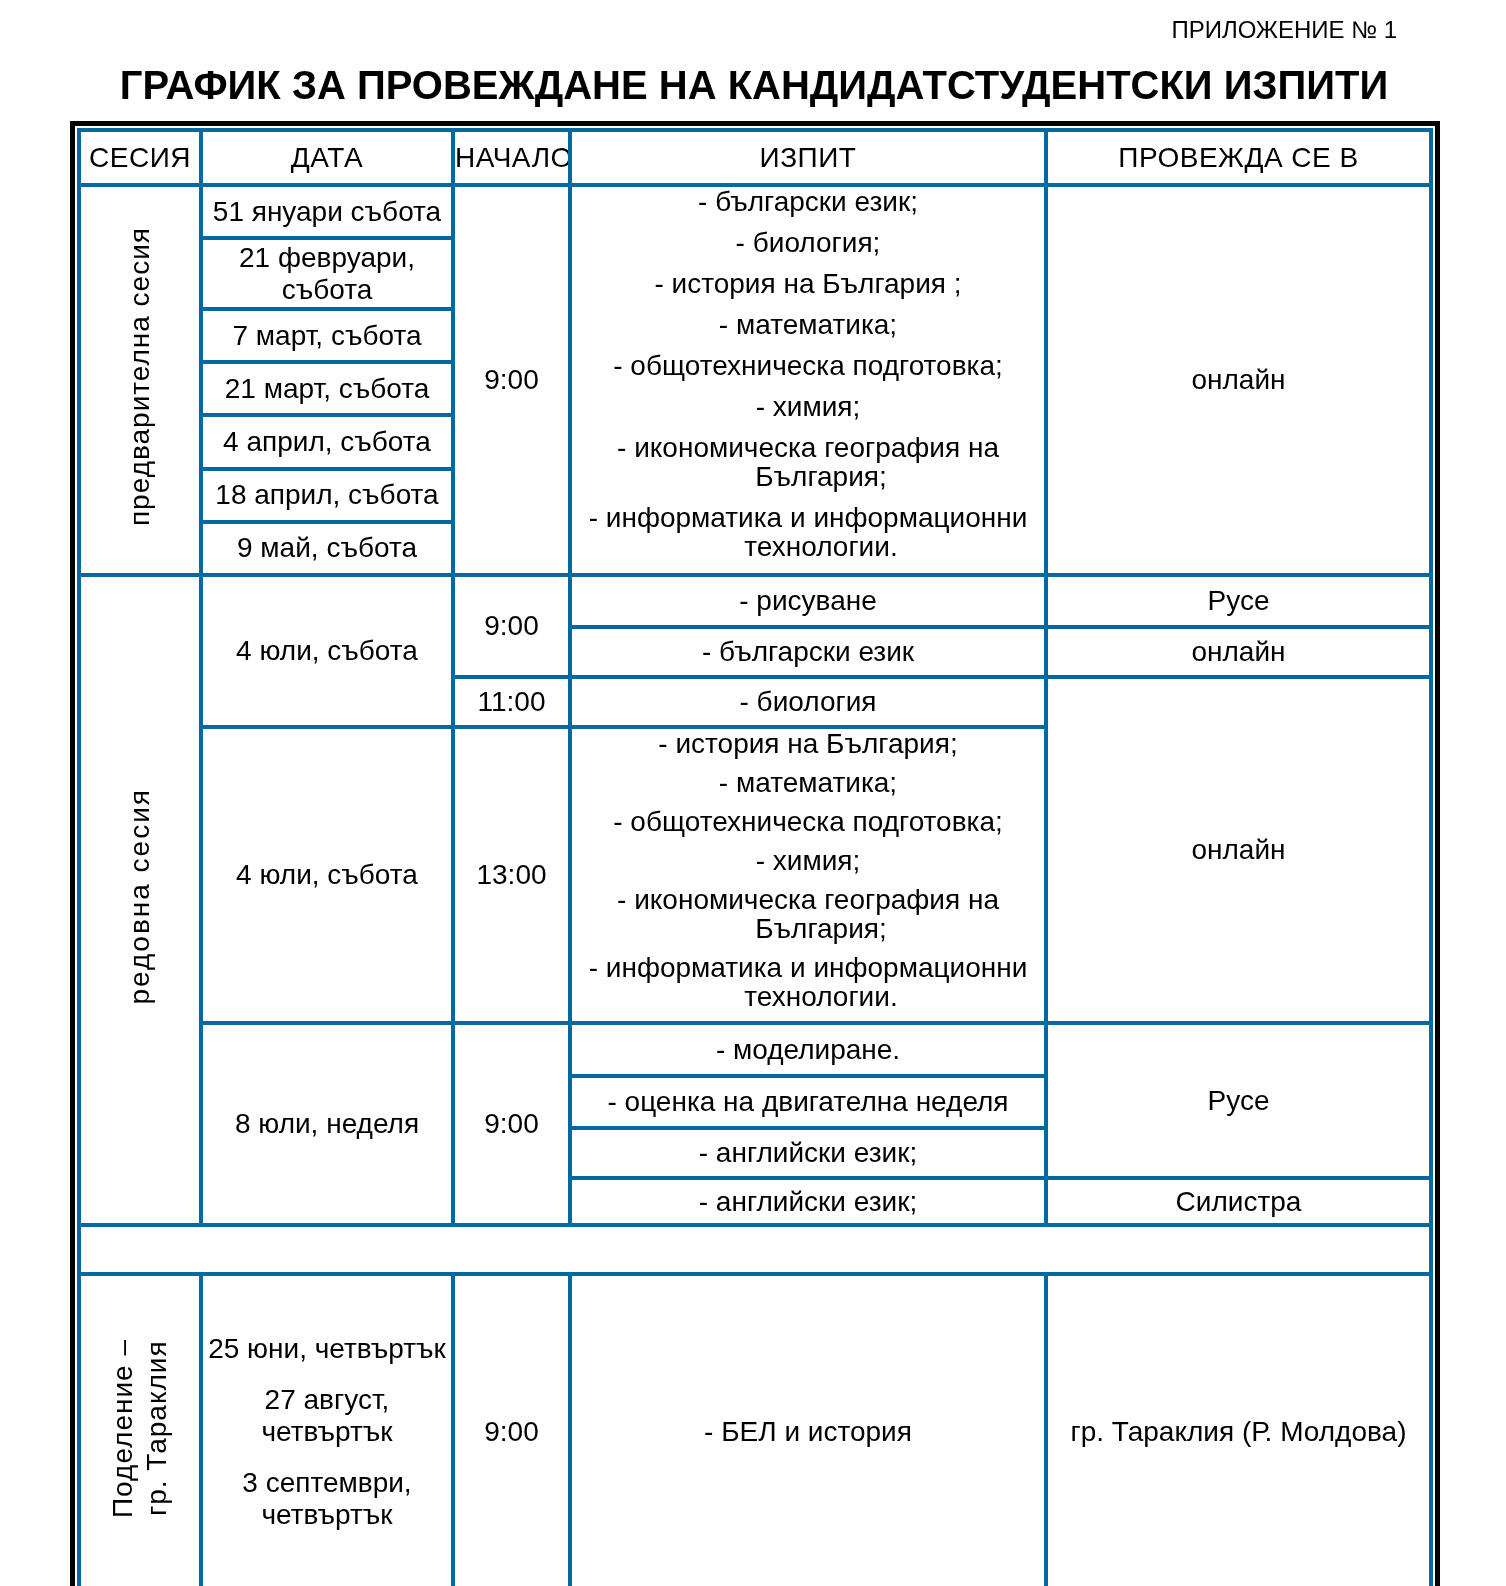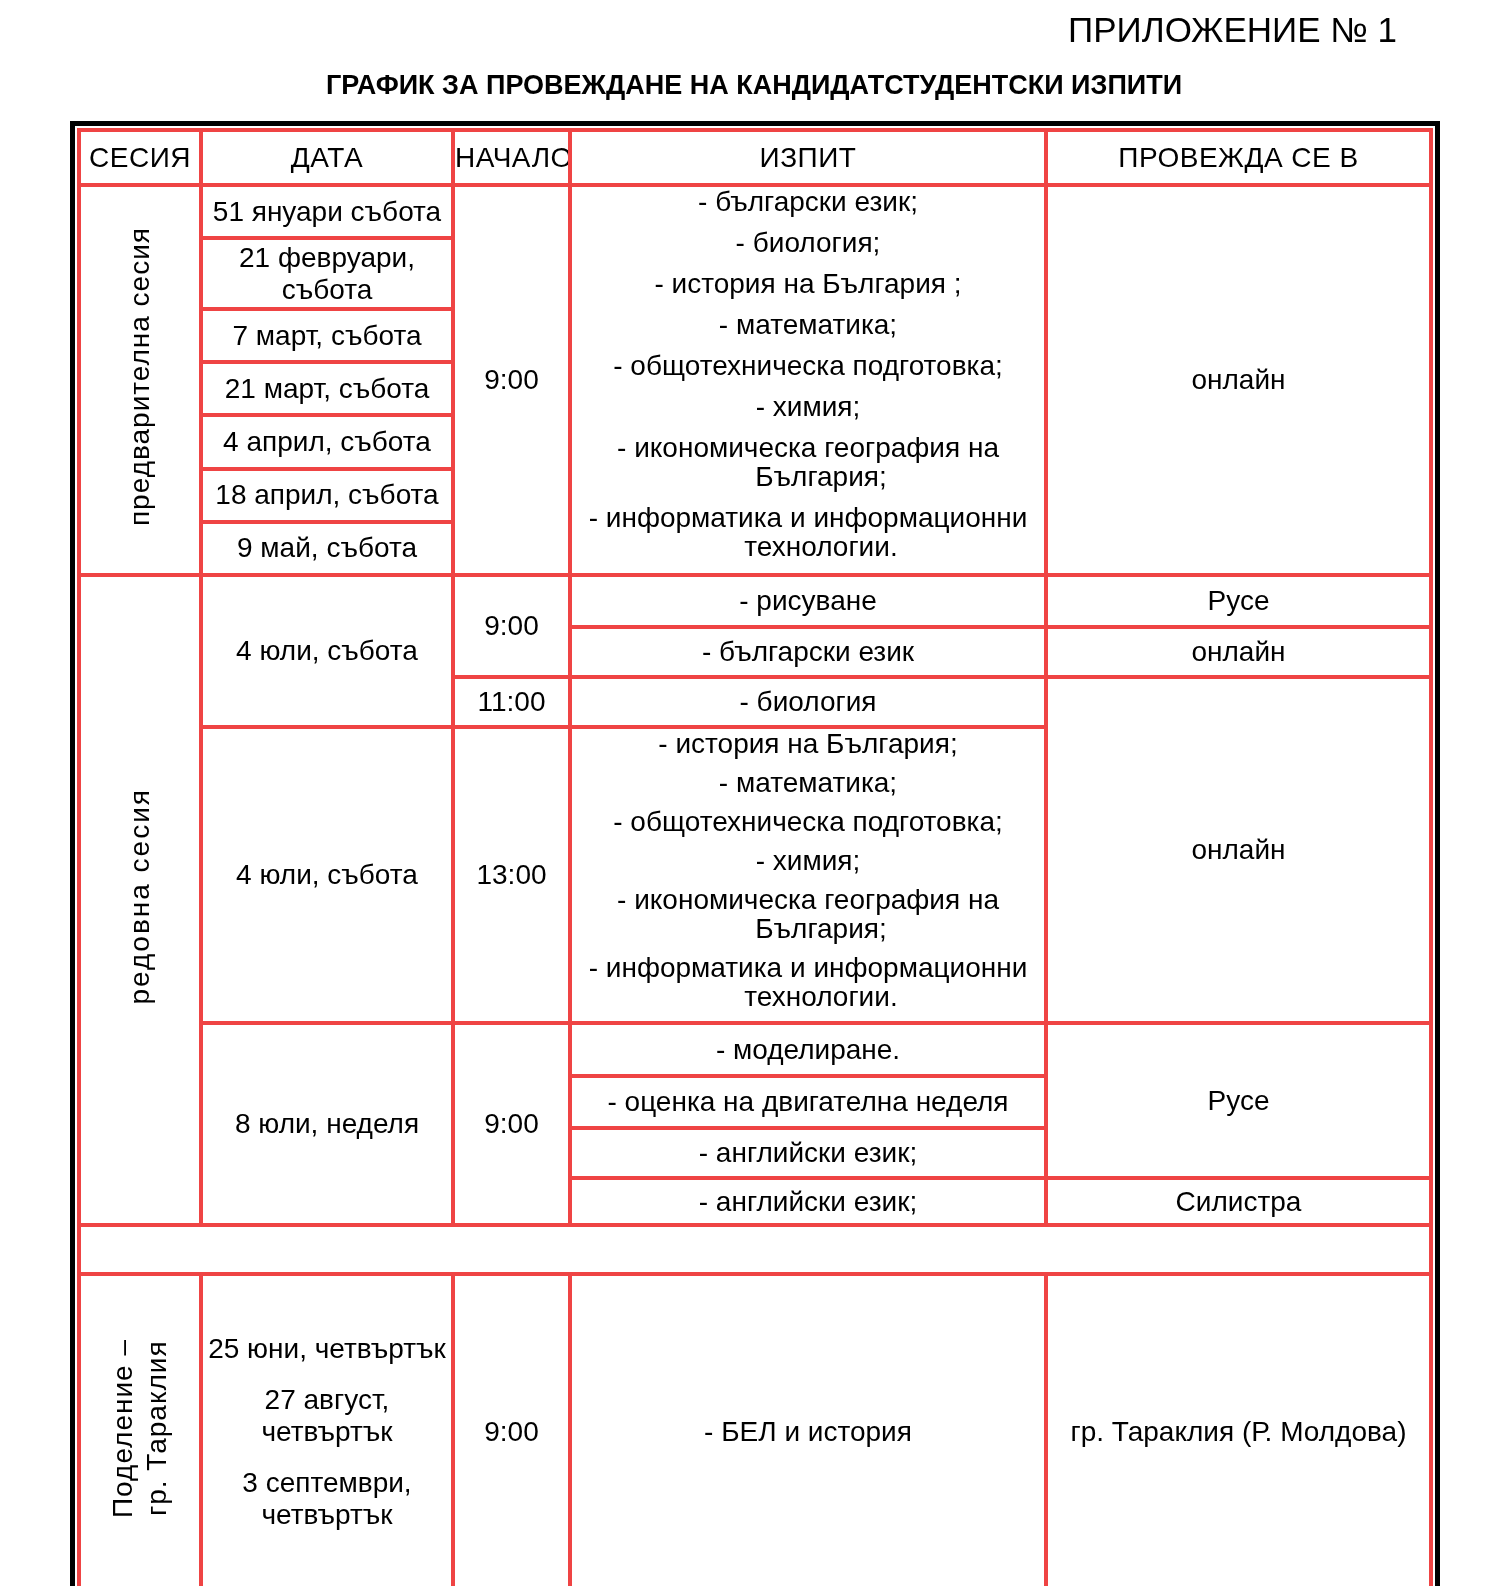--- a/index.html
+++ b/index.html
@@ -2,36 +2,36 @@
 <html><head>
 <meta charset="utf-8">
 <style>
   html, body { margin:0; padding:0; background:#ffffff; }
   body {
     width:1506px; height:1586px; position:relative;
     font-family:"Liberation Sans", sans-serif; color:#000;
   }
   .annex {
     position:absolute; top:14px; right:109px;
-    font-size:35px; line-height:32px;
+    font-size:24px; line-height:32px;
   }
   .doc-title {
     position:absolute; top:64px; left:70px; width:1368px;
-    text-align:center; font-size:27px; font-weight:bold; line-height:42px;
+    text-align:center; font-size:40px; font-weight:bold; line-height:42px;
     white-space:nowrap;
   }
   .table-wrap {
     position:absolute; top:121px; left:70px;
     border:5px solid #000; padding:2px; background:#fff;
   }
   table.sched {
     border-collapse:collapse; table-layout:fixed; width:1352px;
   }
   table.sched td {
-    border:4px solid #ef4444; padding:0; overflow:hidden;
+    border:4px solid #0369a1; padding:0; overflow:hidden;
     font-size:28px; text-align:center; vertical-align:middle;
   }
   td.header-cell { font-size:24px; letter-spacing:0.5px; }
   td.session-cell { }
   .vtext {
     display:inline-block;
     writing-mode:vertical-rl; transform:rotate(180deg);
     white-space:nowrap; text-align:center;
     font-size:28px; line-height:34px;
   }

